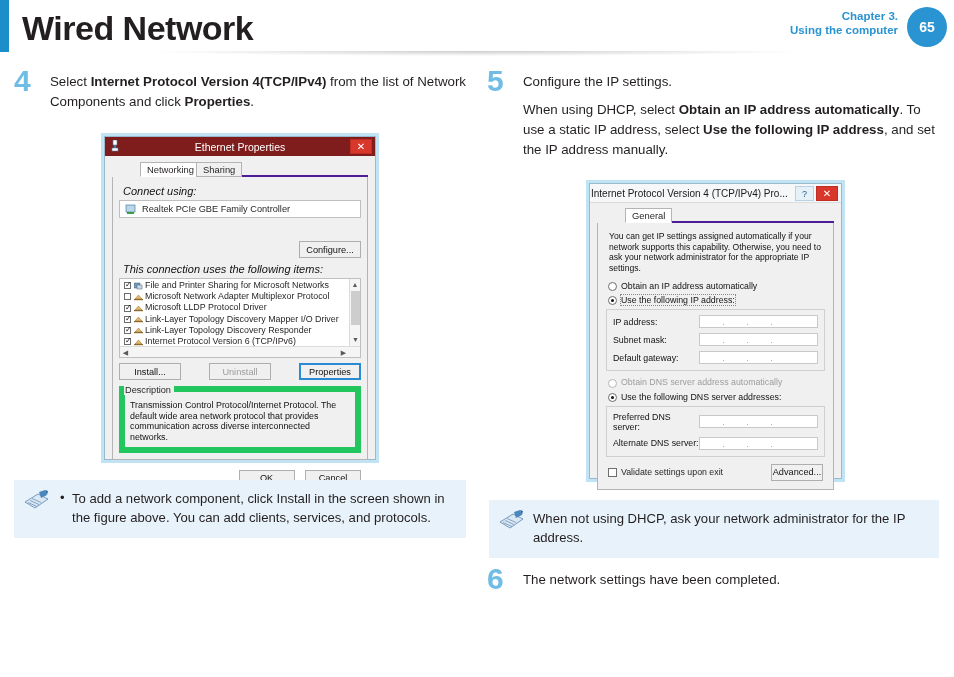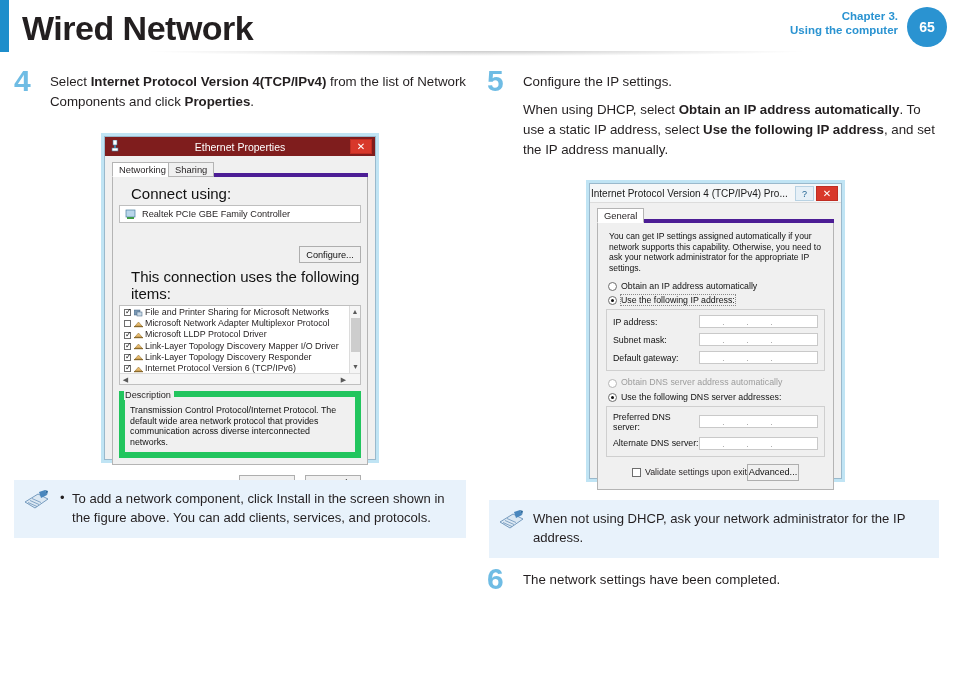--- a/index.html
+++ b/index.html
@@ -70,27 +70,27 @@
   }
   .eth-title .t { font-size:10.5px; color:#ffffff; font-weight:normal; }
   .eth-ico { position:absolute; left:5px; top:3px; width:10px; height:12px; }
   .eth-close {
     position:absolute; right:3px; top:2px; width:22px; height:15px;
     background:#d8382b; color:#fff; font-size:10px; display:flex;
     align-items:center; justify-content:center; border:1px solid #c02d22;
   }
   .eth-body { padding:6px 7px 0 7px; }
 
-  .tabstrip { height:15px; position:relative; border-bottom:4px solid #4c1d95; }
+  .tabstrip { height:15px; position:relative; border-bottom:2px solid #4c1d95;margin-left:28px; }
   .tab { position:absolute; top:0; height:15px; font-size:9.4px; padding:1px 6px 0 6px;
          border:1px solid #b4b4b4; background:#f0f0f0; }
   .tab.sel { background:#ffffff; border-bottom:1px solid #ffffff; }
 
   .panel { background:#f0f0f0; padding:6px 6px 0 6px; border:1px solid #b4b4b4; border-top:none; }
-  .lbl { font-size:15px; color:#111; margin:2px 0 3px 12px; }
+  .lbl { font-size:11px; color:#111; margin:2px 0 3px 4px;font-style:italic; }
   .adapter-box { background:#fff; border:1px solid #bfbfbf; height:18px; position:relative; }
   .adapter-box .nic { position:absolute; left:5px; top:3px; width:12px; height:12px; }
   .adapter-box .txt { position:absolute; left:22px; top:3px; font-size:9.2px; }
   .btn {
     display:inline-flex; align-items:center; justify-content:center;
     height:17px; font-size:9.2px; background:#f0f0f0; border:1px solid #aeaeae; color:#111;
   }
   .btn.disabled { color:#9c9c9c; }
   .btn.focus { border:1px solid #2a8ad4; box-shadow:0 0 0 1px #2a8ad4 inset; }
   .btn-row-right { text-align:right; margin-top:5px; }
@@ -137,21 +137,21 @@
   .radio.dim { border-color:#b5b5b5; }
   .rrow { font-size:8.8px; margin:0 0 4px 2px; color:#111; white-space:nowrap; }
   .rrow.dim { color:#9c9c9c; }
 
   .group { border:1px solid #cfcfcf; margin:2px 0 6px 0; padding:5px 6px 6px 6px; }
   .frow { display:flex; align-items:center; margin-bottom:5px; }
   .frow .fl { font-size:8.8px; width:86px; color:#111; }
   .frow .fi { flex:1; height:13px; background:#fff; border:1px solid #c9c9c9; position:relative; }
   .frow .fi .dots { position:absolute; left:0; right:0; top:2px; text-align:center; font-size:8px; color:#7a7a7a; letter-spacing:22px; }
 
-  .cbrow { display:flex; align-items:center; justify-content:center; margin:7px 2px 0 2px; }
+  .cbrow { display:flex; align-items:center; justify-content:space-between; margin:7px 2px 0 2px; }
   .cbrow .cbl { font-size:8.8px; display:flex; align-items:center; }
   .cbrow .cbx { width:9px; height:9px; border:1px solid #6d6d6d; background:#fff; margin-right:4px; display:inline-block; }
   .cbrow .btn { width:52px; }
 
   .ip-footer { text-align:right; padding:8px 8px 0 0; }
   .ip-footer .btn { width:50px; margin-left:7px; }
 </style>
 </head>
 <body>
 
@@ -242,20 +242,25 @@
           <div class="arw">▲</div>
           <div class="thumb"></div>
           <div class="arw" style="position:absolute;bottom:12px;width:11px;">▼</div>
         </div>
         <div class="hscroll">
           <div class="arw" style="left:0;">◀</div>
           <div class="arw" style="right:11px;">▶</div>
         </div>
       </div>
 
+      <div class="btn-row3">
+        <div class="btn">Install...</div>
+        <div class="btn disabled">Uninstall</div>
+        <div class="btn focus">Properties</div>
+      </div>
 
       <div class="desc-box">
         <span class="desc-cap">Description</span>
         <div class="desc-txt">Transmission Control Protocol/Internet Protocol. The default wide area network protocol that provides communication across diverse interconnected networks.</div>
       </div>
       <div style="height:6px;"></div>
     </div>
 
     <div class="dlg-footer">
       <div class="btn">OK</div>

